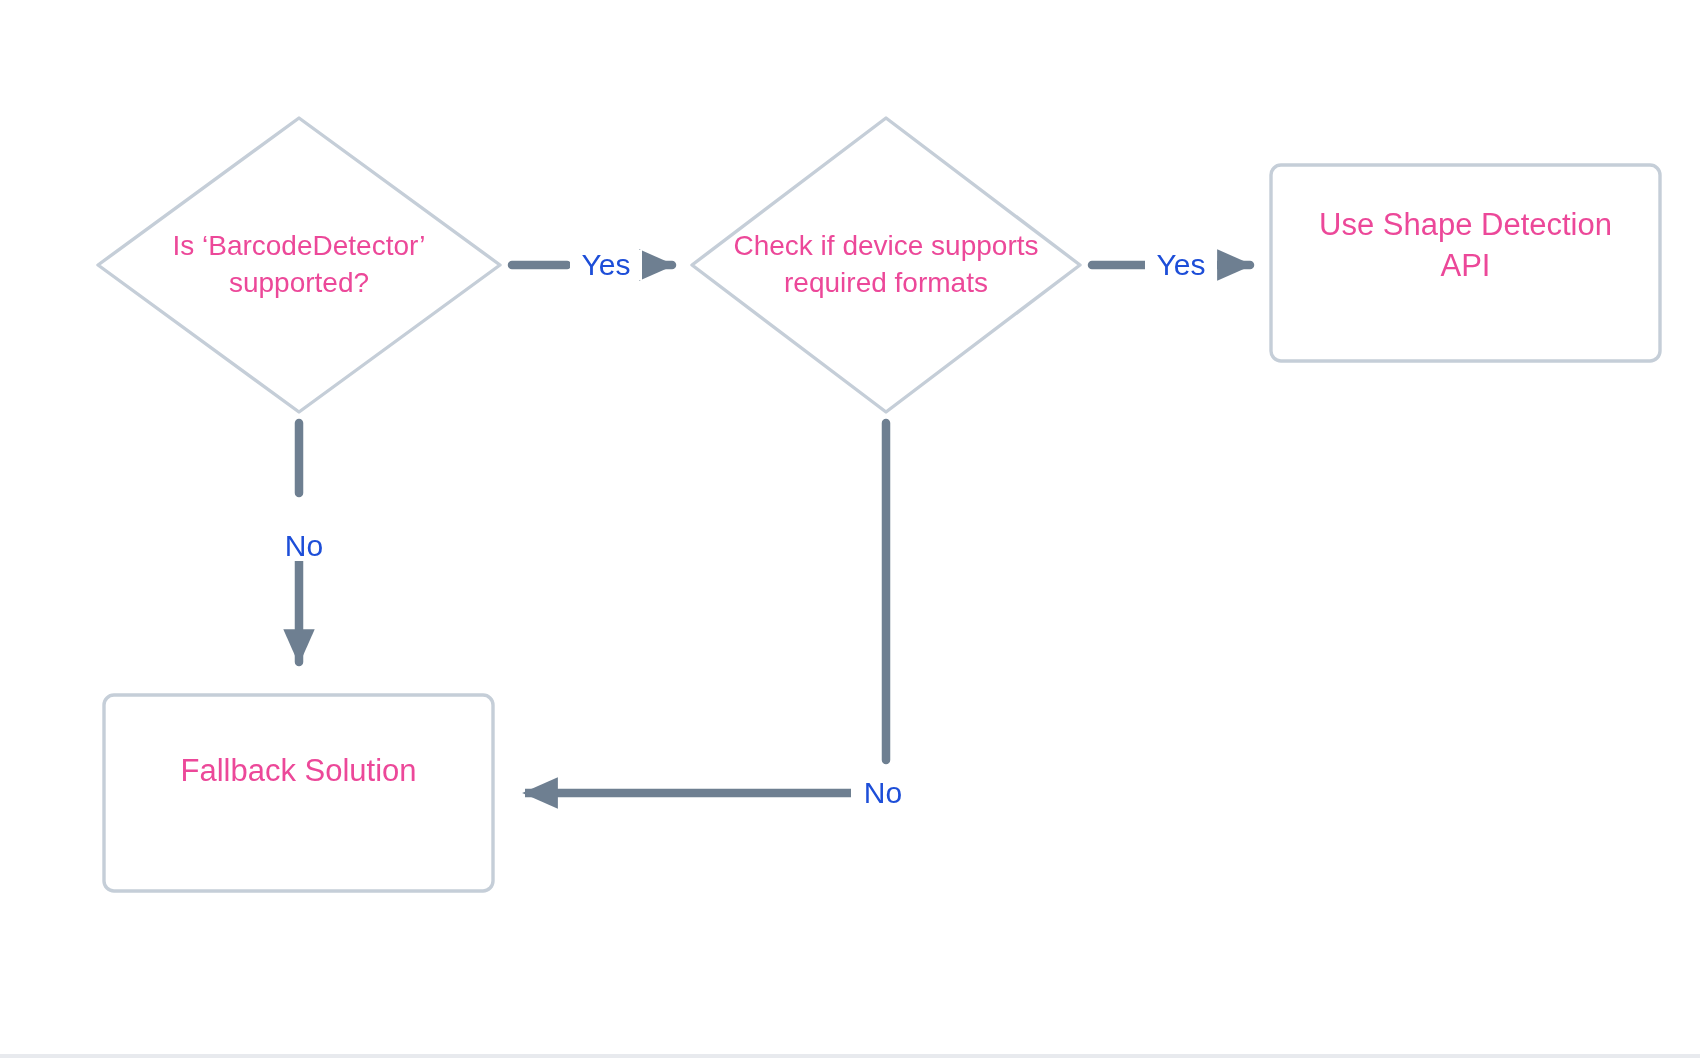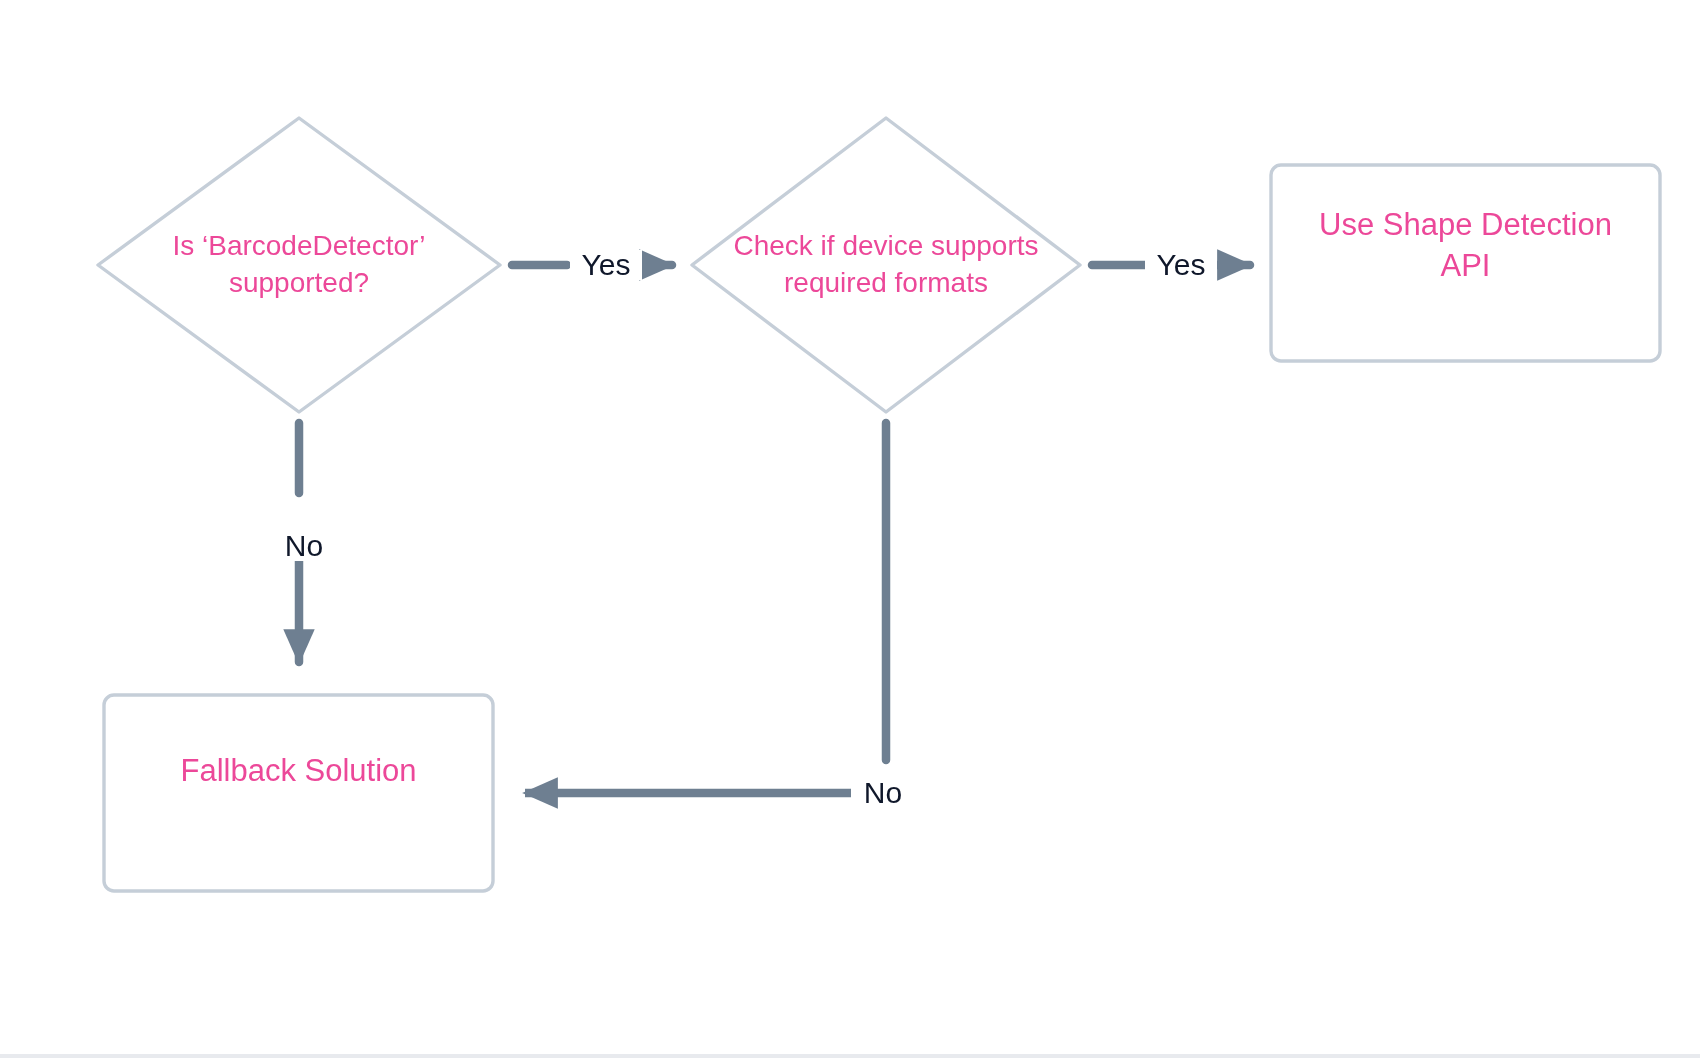--- a/index.html
+++ b/index.html
@@ -35,21 +35,21 @@
     align-items: center;
     justify-content: center;
     text-align: center;
     color: #ec4899;
     line-height: 1.32;
     pointer-events: none;
     white-space: pre-line;
   }
   .edge-label {
     position: absolute;
-    color: #0f172a;
+    color: #1d4ed8;
     background: #ffffff;
     text-align: center;
     line-height: 1;
     padding: 0 5px;
   }
   .fs-28 { font-size: 28px; }
   .fs-31 { font-size: 31px; }
   .fs-30 { font-size: 30px; }
   .bottom-rule {
     position: absolute;

